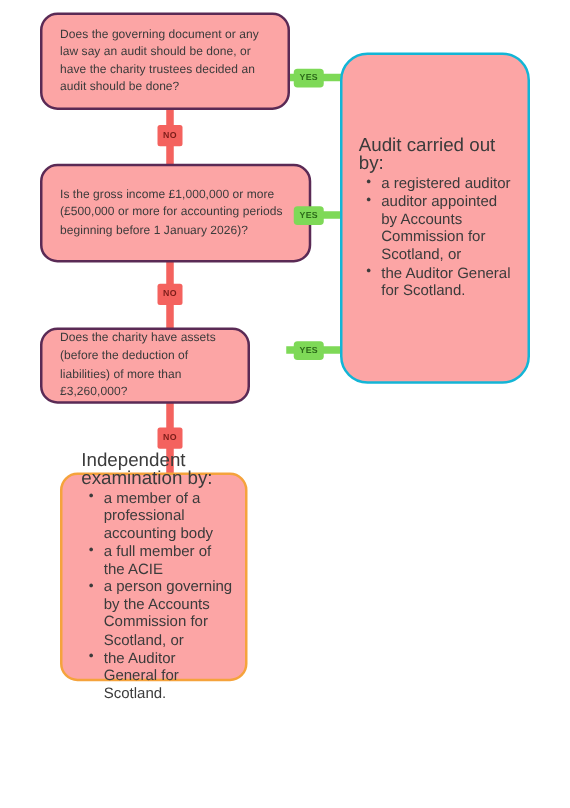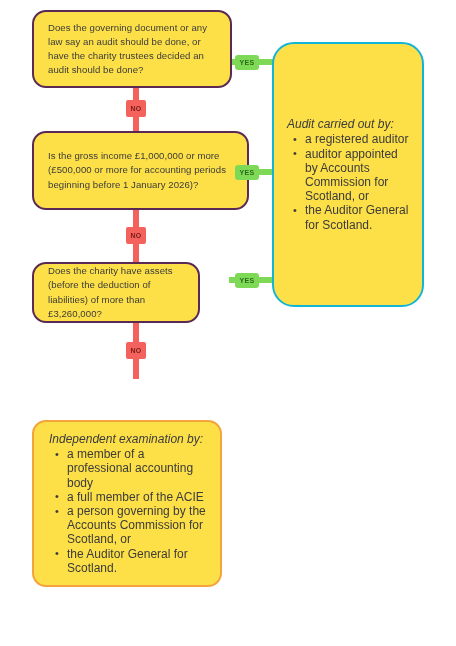--- a/index.html
+++ b/index.html
@@ -18,21 +18,21 @@
     width: 456px;
     height: 646px;
     background: #ffffff;
   }
 
   
   .node {
     position: absolute;
     box-sizing: border-box;
     border-radius: 14px;
-    background: #fde047;
+    background: #fca5a5;
     display: flex;
     align-items: center;
     z-index: 3;
   }
   .node-purple {
     border: 2px solid #5a2a55;
   }
   .node-orange {
     border: 2px solid #f5a33c;
   }
@@ -45,24 +45,23 @@
     width: 100%;
   }
   .node-text {
     color: #3b3b3b;
     font-size: 9.6px;
     line-height: 14.2px;
     letter-spacing: 0.05px;
   }
   .lead {
     color: #3b3b3b;
-    font-size: 12px;
+    font-size: 15px;
     line-height: 14.2px;
     margin: 0 0 1px 0;
-    font-style: italic;
   }
   ul.blist {
     list-style: none;
     margin: 0;
     padding: 0;
   }
   ul.blist li {
     position: relative;
     color: #3b3b3b;
     font-size: 12px;
@@ -161,21 +160,21 @@
     <div class="node-inner" style="padding:0 10px 0 13px;">
       <p class="lead">Audit carried out by:</p>
       <ul class="blist">
         <li>a registered auditor</li>
         <li>auditor appointed by Accounts Commission for Scotland, or</li>
         <li>the Auditor General for Scotland.</li>
       </ul>
     </div>
   </div>
 
-  <div class="node node-orange" style="left:32px; top:378px; width:190px; height:167px;margin-top:42px;">
+  <div class="node node-orange" style="left:48px; top:378px; width:150px; height:167px;">
     <div class="node-inner" style="padding:0 10px 0 15px;">
       <p class="lead">Independent examination by:</p>
       <ul class="blist">
         <li>a member of a professional accounting body</li>
         <li>a full member of the ACIE</li>
         <li>a person governing by the Accounts Commission for Scotland, or</li>
         <li>the Auditor General for Scotland.</li>
       </ul>
     </div>
   </div>

